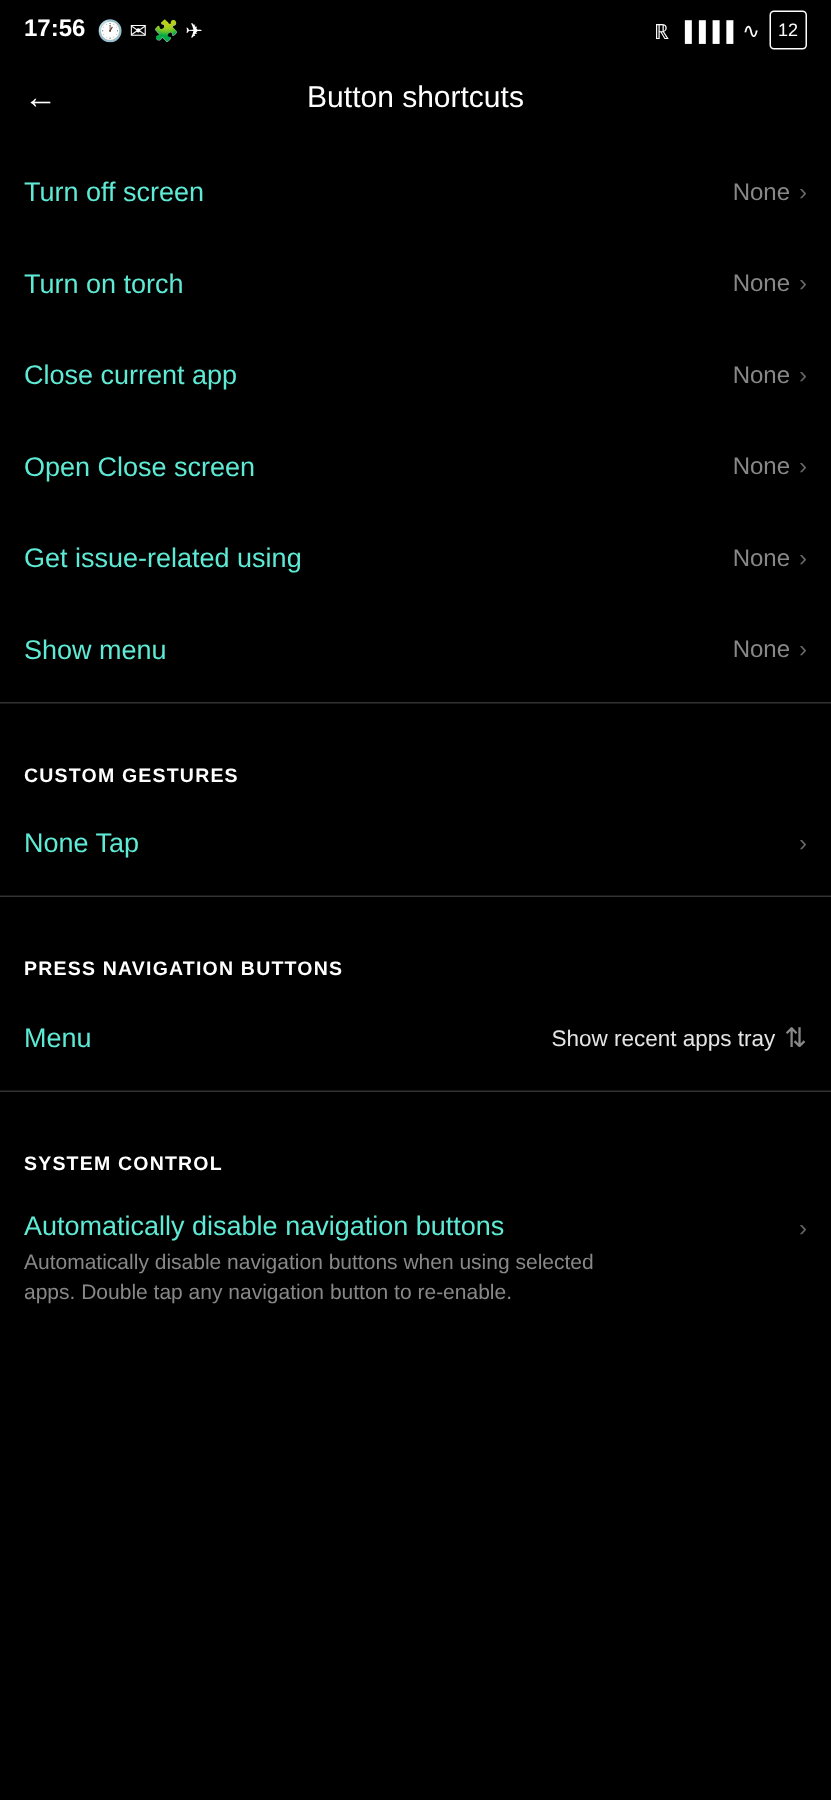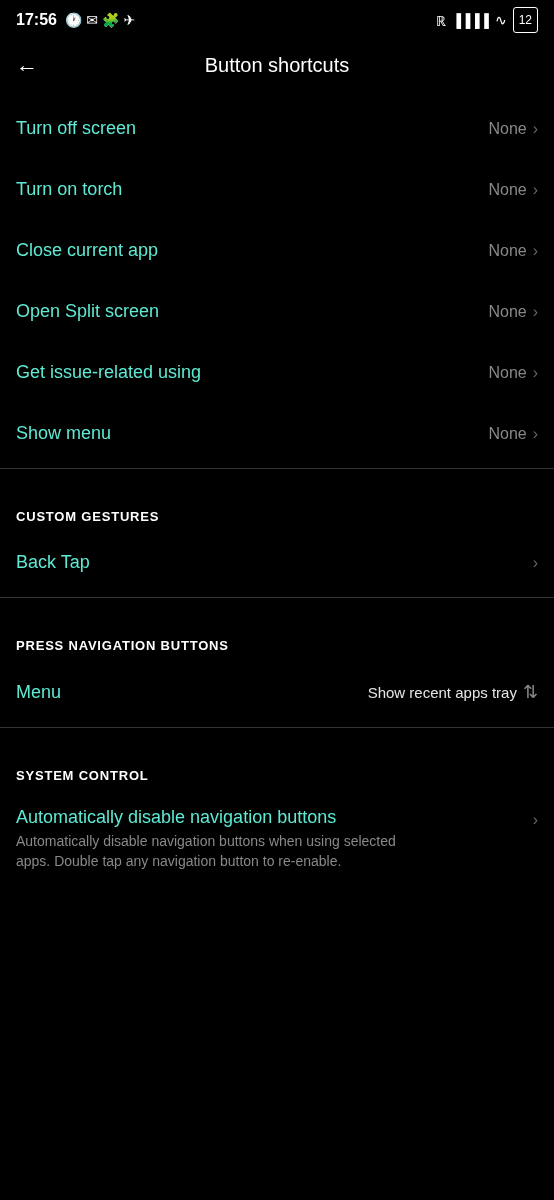--- a/index.html
+++ b/index.html
@@ -205,21 +205,21 @@
       <span class="settings-item-label">Close current app</span>
     </div>
     <div class="settings-item-right">
       <span>None</span>
       <span class="chevron">›</span>
     </div>
   </div>
 
   <div class="settings-item">
     <div class="settings-item-left">
-      <span class="settings-item-label">Open Split screen</span>
+      <span class="settings-item-label">Open Close screen</span>
     </div>
     <div class="settings-item-right">
       <span>None</span>
       <span class="chevron">›</span>
     </div>
   </div>
 
   <div class="settings-item">
     <div class="settings-item-left">
       <span class="settings-item-label">Get issue-related using</span>
@@ -242,21 +242,21 @@
 
 </div>
 
 <div class="divider"></div>
 <div class="section-gap"></div>
 
 <div>
   <div class="section-header">CUSTOM GESTURES</div>
   <div class="settings-item">
     <div class="settings-item-left">
-      <span class="settings-item-label">Back Tap</span>
+      <span class="settings-item-label">None Tap</span>
     </div>
     <div class="settings-item-right">
       <span class="chevron">›</span>
     </div>
   </div>
 </div>
 
 <div class="divider"></div>
 <div class="section-gap"></div>
 

